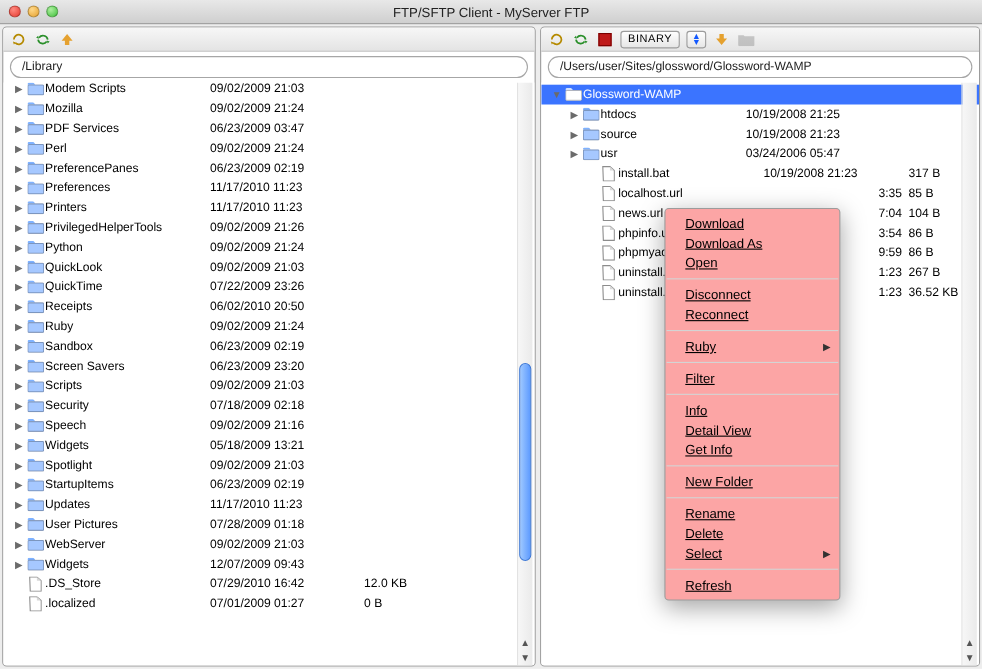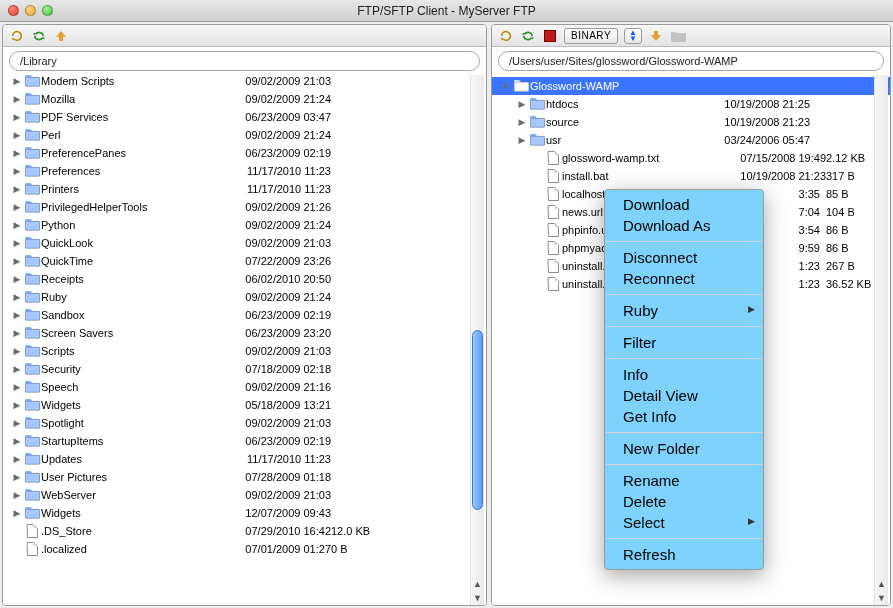--- a/index.html
+++ b/index.html
@@ -45,21 +45,21 @@
     height:20px; border:1px solid #a6a6a6; border-radius:10px;
     margin:4px 6px; padding:0 10px; display:flex; align-items:center;
     background:#fff; font-size:11px; color:#222;
   }
   .filelist{ flex:1; overflow:hidden; position:relative; background:#fff; }
   .filelist-inner{ position:absolute; left:0; right:0; top:-3px; }
   .row{ display:flex; align-items:center; height:18px; padding-left:8px; white-space:nowrap;}
   .row .arrow{width:12px; text-align:center; color:#6b6b6b; font-size:9px;}
   .row .icon-slot{width:18px; display:flex; align-items:center; justify-content:center;}
   .row .name{flex:0 0 auto; width:150px; overflow:hidden; text-overflow:ellipsis;}
-  .row .date{flex:0 0 auto; width:140px;text-align:right;}
+  .row .date{flex:0 0 auto; width:140px;}
   .row .size{flex:0 0 auto; width:60px;}
   .right .row .name{width:132px;}
   .right .row .date{width:132px;}
   .right .row .arrow{width:12px;}
   .row.sel{ background:#3b74ff; color:#fff;}
   .row.sel .fi-folder rect{fill:#fff;}
   .indent-1{padding-left:24px;}
   .indent-2{padding-left:40px;}
   .scrollbar{
     position:absolute; right:2px; width:14px;
@@ -72,24 +72,25 @@
     border:1px solid #3d78d6; border-radius:7px;
   }
   .scroll-btn{
     position:absolute; left:0; right:0; height:14px;
     display:flex;align-items:center;justify-content:center;
     color:#555; font-size:9px;
   }
   
   .ctxmenu{
     position:absolute;
-    background:#7dd3fc; border:1px solid #9c9c9c; border-radius:4px;
+    background:#fca5a5; border:1px solid #9c9c9c; border-radius:4px;
     box-shadow:0 6px 22px rgba(0,0,0,.35);
-    padding:4px 0; font-size:15px; min-width:160px;
+    padding:4px 0; font-size:12px; min-width:160px;
     z-index:50;
+    text-decoration:underline;
   }
   .ctxmenu .item{padding:2px 18px; position:relative; white-space:nowrap;}
   .ctxmenu .item.sub::after{content:"▶"; font-size:9px; position:absolute; right:8px; top:4px; color:#333;}
   .ctxmenu .sep{height:1px; background:#d4d4d4; margin:5px 1px;}
   
   .btn-chip{
     border:1px solid #9c9c9c; border-radius:3px;
     background:linear-gradient(#fefefe,#e6e6e6);
     padding:0 6px; height:16px; display:flex; align-items:center;
     font-size:10px; letter-spacing:.5px;
@@ -592,32 +593,20 @@
             <span class="size"></span>
           </div>
           <div class="row indent-2">
             <span class="arrow"></span>
             <span class="icon-slot">
               <svg width="12" height="14" viewBox="0 0 12 14">
     <path fill="#fff" stroke="#8c8c8c" d="M1 .5h6.5L11.5 4v9.5h-10z"></path>
     <path fill="#d8d8d8" d="M7.5.5V4h4z"></path>
   </svg>
             </span>
-            <span class="name">glossword-wamp.txt</span>
-            <span class="date">07/15/2008 19:49</span>
-            <span class="size">2.12 KB</span>
-          </div>
-          <div class="row indent-2">
-            <span class="arrow"></span>
-            <span class="icon-slot">
-              <svg width="12" height="14" viewBox="0 0 12 14">
-    <path fill="#fff" stroke="#8c8c8c" d="M1 .5h6.5L11.5 4v9.5h-10z"></path>
-    <path fill="#d8d8d8" d="M7.5.5V4h4z"></path>
-  </svg>
-            </span>
             <span class="name">install.bat</span>
             <span class="date">10/19/2008 21:23</span>
             <span class="size">317 B</span>
           </div>
           <div class="row indent-2">
             <span class="arrow"></span>
             <span class="icon-slot">
               <svg width="12" height="14" viewBox="0 0 12 14">
     <path fill="#fff" stroke="#8c8c8c" d="M1 .5h6.5L11.5 4v9.5h-10z"></path>
     <path fill="#d8d8d8" d="M7.5.5V4h4z"></path>
@@ -689,20 +678,21 @@
           </div>
         </div>
       <div class="scrollbar" style="top:0;bottom:0">
         <div class="scroll-btn" style="bottom:14px">▲</div>
         <div class="scroll-btn" style="bottom:0">▼</div>
       </div>
 
       <div class="ctxmenu" id="ctx" style="left:112px; top:114px">
           <div class="item">Download</div>
           <div class="item">Download As</div>
+          <div class="item">Open</div>
           <div class="sep"></div>
           <div class="item">Disconnect</div>
           <div class="item">Reconnect</div>
           <div class="sep"></div>
           <div class="item sub">Ruby</div>
           <div class="sep"></div>
           <div class="item">Filter</div>
           <div class="sep"></div>
           <div class="item">Info</div>
           <div class="item">Detail View</div>

